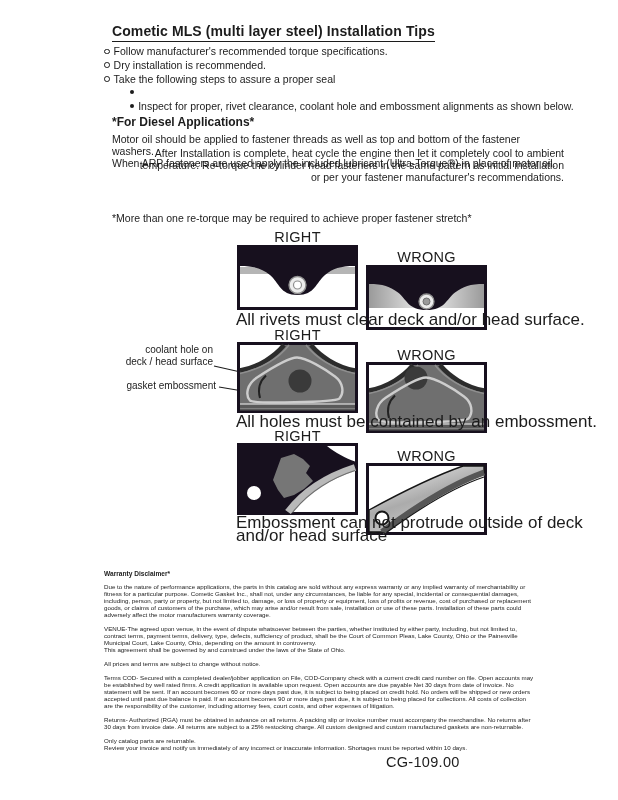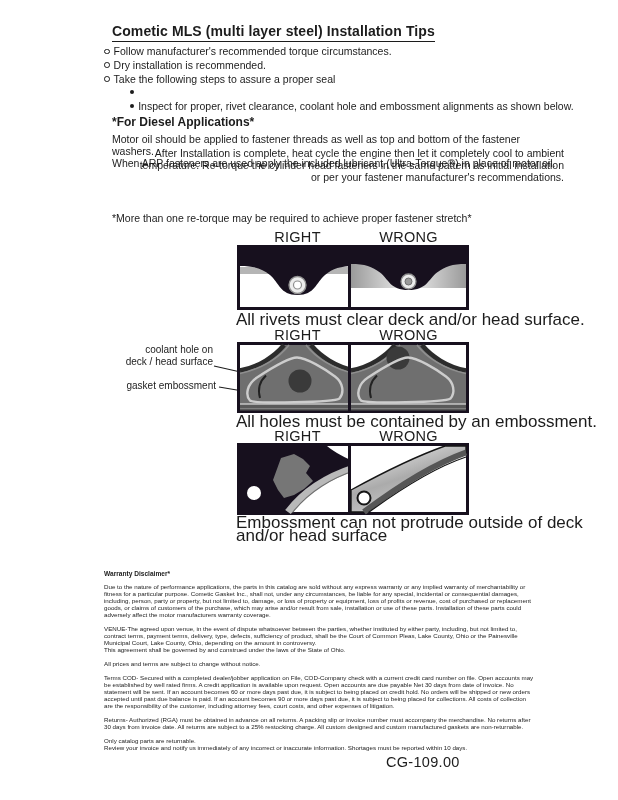--- a/index.html
+++ b/index.html
@@ -14,21 +14,21 @@
   }
   .tips { position:absolute; left:104px; top:45px; }
   .tip { display:flex; align-items:flex-start; height:13.8px; font-size:10.5px; }
   .tip.sub { margin-left:26px; }
   .marker-open  { flex:none; width:3.6px; height:3.6px; border:1px solid #1c1c1c; border-radius:50%; margin:3.6px 4px 0 0; }
   .marker-filled{ flex:none; width:4.2px; height:4.2px; background:#1c1c1c; border-radius:50%; margin:3.6px 4px 0 0; }
   .diesel-heading { position:absolute; left:112px; top:115px; font-size:12px; font-weight:bold; }
   .para { position:absolute; left:112px; width:452px; font-size:10.5px; line-height:11.8px; white-space:pre-line; }
   .p1 { top:134px; } .p2 { top:148px;text-align:right; } .p3 { top:213px; }
   .diag-label { position:absolute; width:121px; text-align:center; font-size:14.5px; letter-spacing:0.3px; }
-  .col-right { left:237px; } .col-wrong { left:348px; }
+  .col-right { left:237px; } .col-wrong { left:366px;margin-top:20px; }
   .row1-label { top:229px; } .row2-label { top:327px; } .row3-label { top:428px; }
   .diag-box { position:absolute; width:121px; }
   .row1-box { top:245px; } .row2-box { top:342px; } .row3-box { top:443px; }
   .diag-box svg { display:block; }
   .caption { position:absolute; left:236px; font-size:17px; white-space:pre-line; line-height:12.5px; }
   .cap1 { top:314px; } .cap2 { top:416px; } .cap3 { top:517px; }
   .annotation { position:absolute; text-align:right; font-size:10px; line-height:11.5px; white-space:pre-line; }
   .ann-coolant { left:108px; top:344px; width:105px; }
   .ann-emboss  { left:108px; top:380px; width:108px; }
   .leader-overlay { position:absolute; left:210px; top:358px; }
@@ -40,21 +40,21 @@
 </head>
 <body>
 
 <div class="page">
 
   <div class="title">Cometic MLS (multi layer steel) Installation Tips</div>
 
   <div class="tips">
     <div class="tip">
       <span class="marker-open"></span>
-      <span>Follow manufacturer's recommended torque circumstances.</span>
+      <span>Follow manufacturer's recommended torque specifications.</span>
     </div>
     <div class="tip">
       <span class="marker-open"></span>
       <span>Dry installation is recommended.</span>
     </div>
     <div class="tip">
       <span class="marker-open"></span>
       <span>Take the following steps to assure a proper seal</span>
     </div>
     <div class="tip sub">

